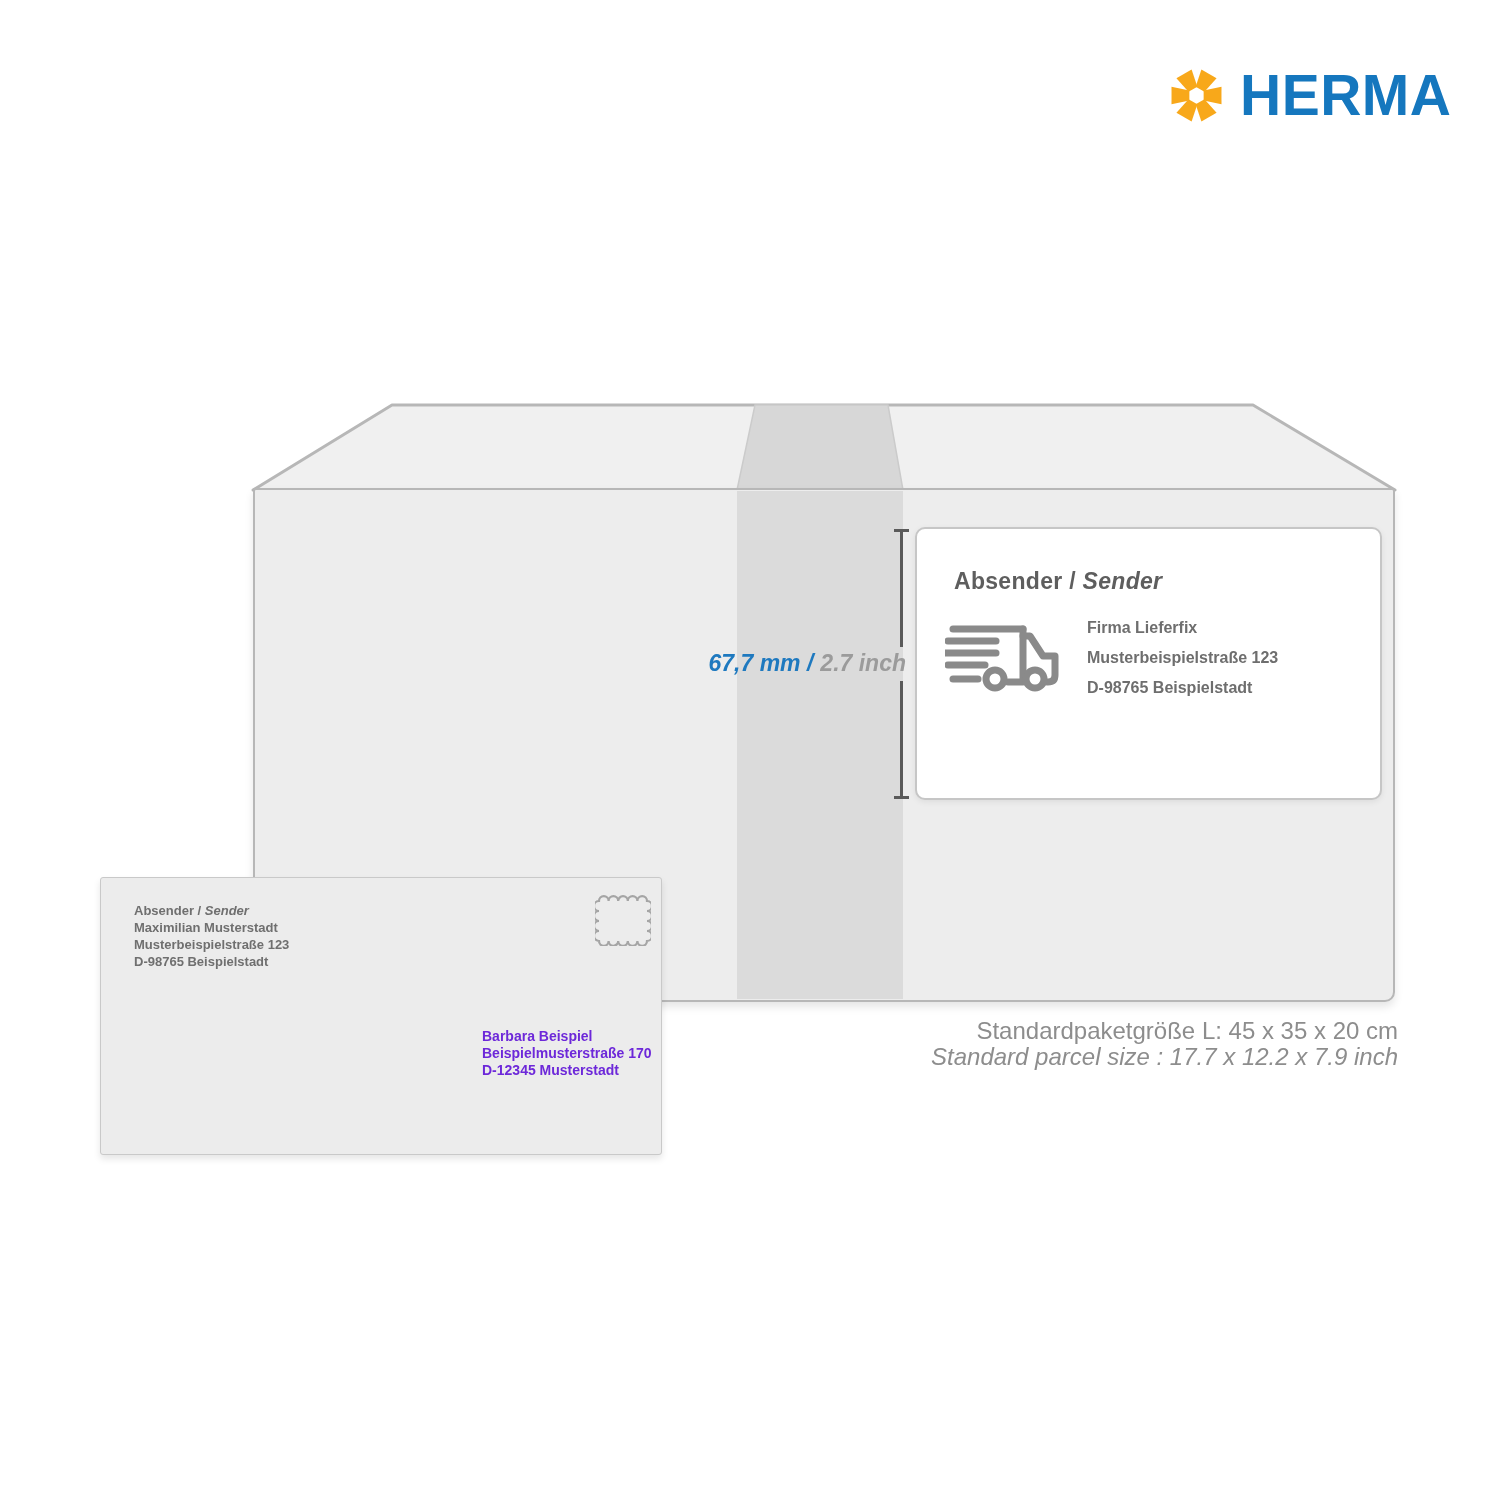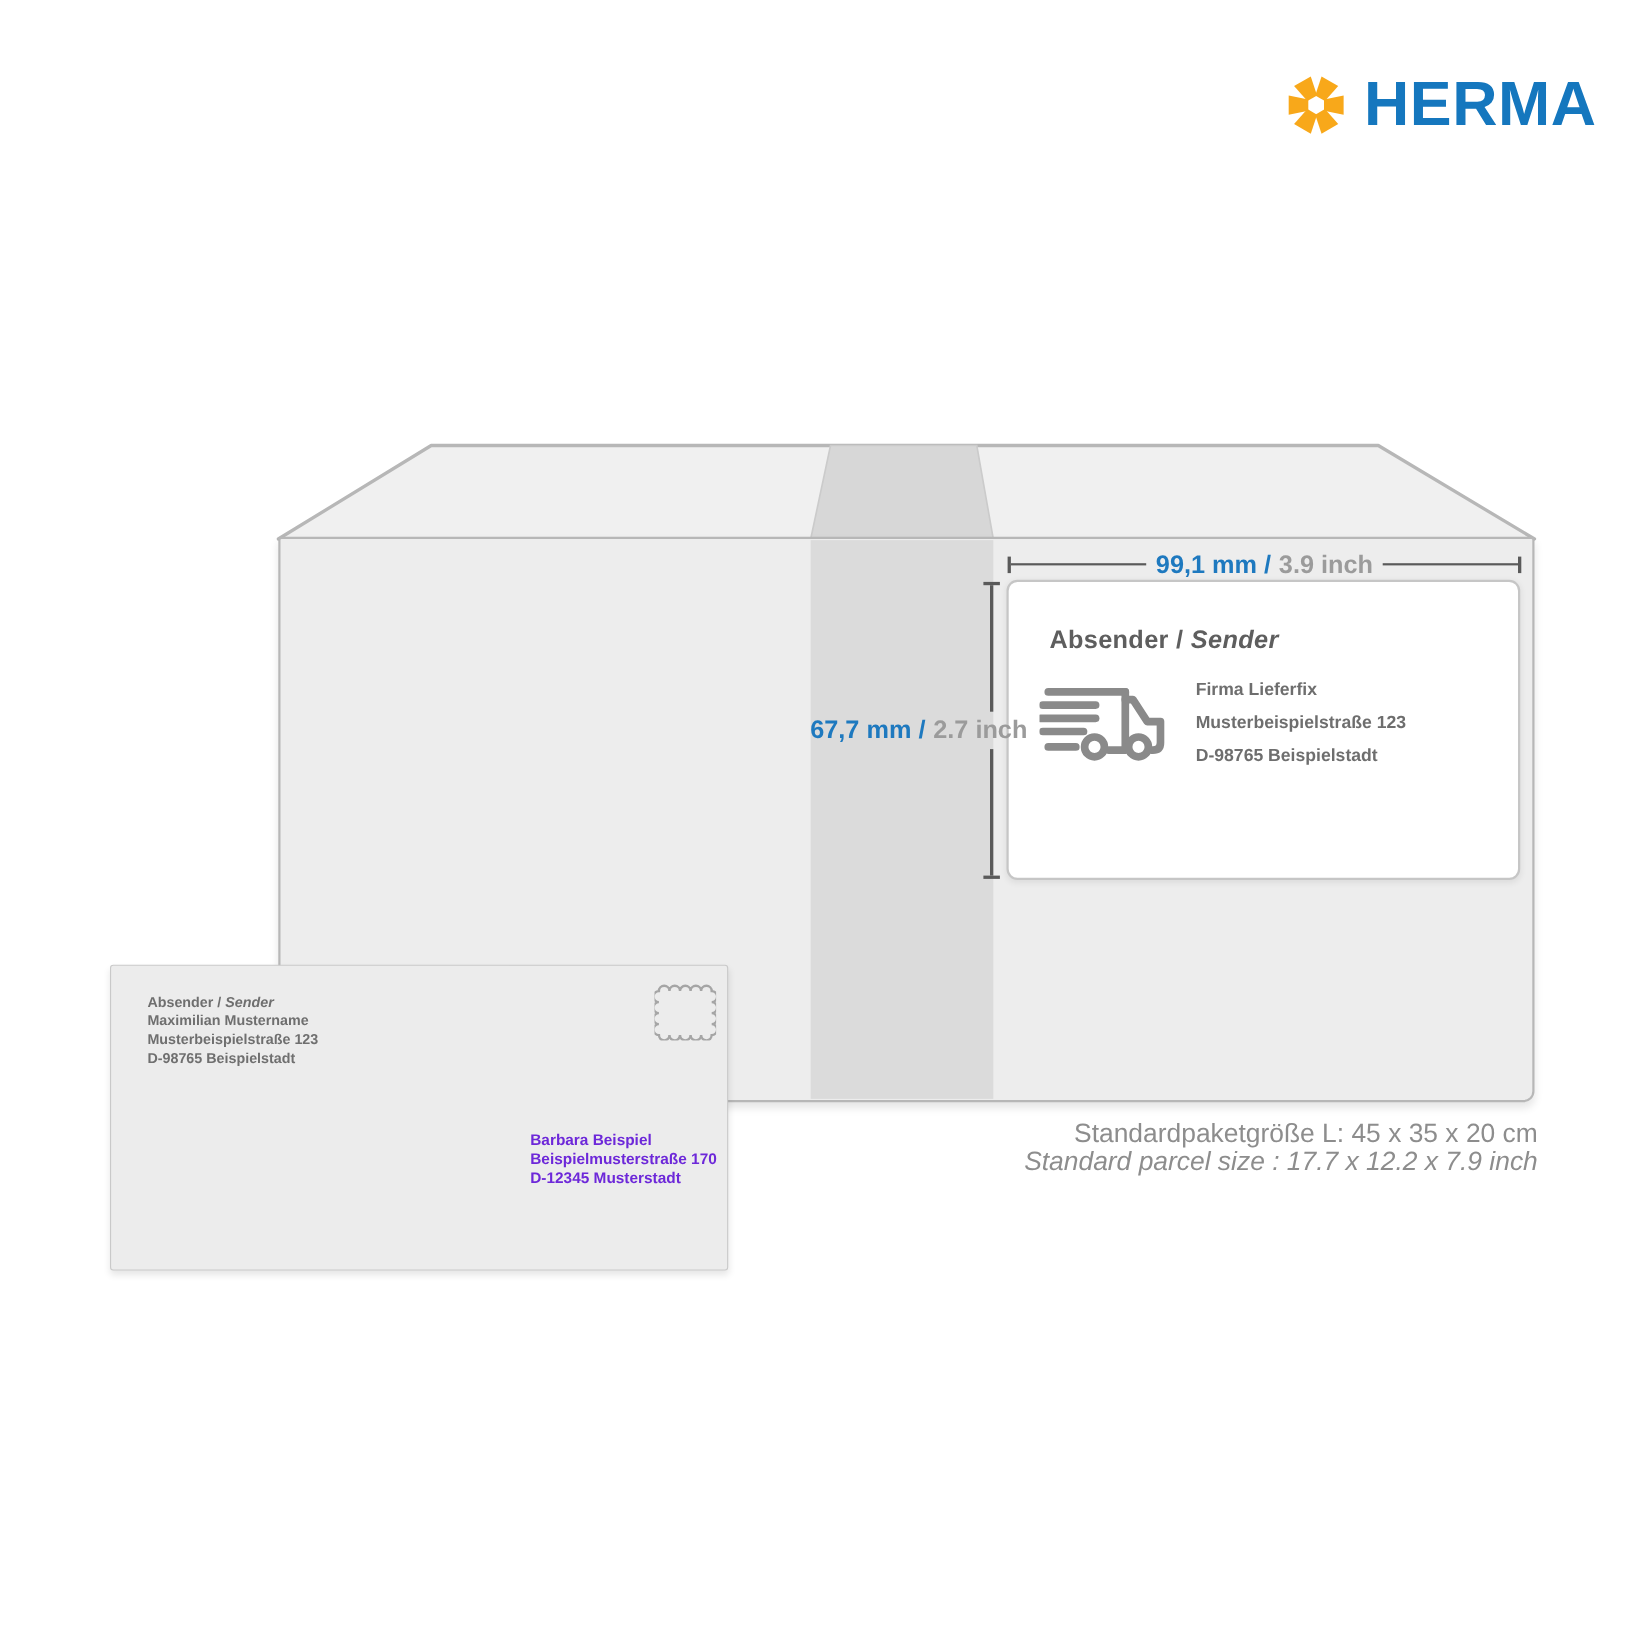--- a/index.html
+++ b/index.html
@@ -74,22 +74,22 @@
   .dim-imperial { color: #9B9B9B; margin-left: 7px; }
 
   .dim-v {
     left: 894px; top: 529px; width: 15px; height: 270px;
     display: flex; flex-direction: column; align-items: center;
   }
   .dim-cap-h { height: 3px; width: 15px; background: #5A5A5A; flex: 0 0 auto; }
   .dim-line-v { width: 2.5px; background: #5A5A5A; flex: 1 1 auto; }
   .dim-v-spacer { height: 34px; flex: 0 0 auto; }
   .dim-v-text {
-    left: 668px; top: 648px; width: 266px;
-    text-align: right; padding: 0;
+    left: 640px; top: 648px; width: 266px;
+    text-align: right; padding: 0; font-style: italic;
   }
 
   
   .envelope {
     left: 100px; top: 877px; width: 562px; height: 278px;
     background: #ECECEC;
     border: 1.5px solid #C9C9C9;
     border-radius: 3px;
     box-shadow: 0 4px 7px rgba(0,0,0,0.10);
   }
@@ -134,21 +134,21 @@
     <polygon points="13,97 152,12 1013,12 1155,97" fill="#F0F0F0" stroke="#B7B7B7" stroke-width="3" stroke-linejoin="round"></polygon>
     <polygon points="515,12 648,12 663,97 497,97" fill="#D7D7D7" stroke="#CBCBCB" stroke-width="1.5"></polygon>
   </svg>
 
   <div class="abs box-front"></div>
   <div class="abs box-band"></div>
 
   <div class="abs envelope">
     <div class="env-sender">
       <div><span>Absender / </span><span class="it">Sender</span></div>
-      <div>Maximilian Mustername</div>
+      <div>Maximilian Musterstadt</div>
       <div>Musterbeispielstraße 123</div>
       <div>D-98765 Beispielstadt</div>
     </div>
     <svg class="stamp-svg" viewBox="0 0 56 54">
       <path fill="none" stroke="#A5A5A5" stroke-width="2.2" d="
         M4 9
         a4.8 4.8 0 0 1 9.6 0 a4.8 4.8 0 0 1 9.6 0 a4.8 4.8 0 0 1 9.6 0 a4.8 4.8 0 0 1 9.6 0 a4.8 4.8 0 0 1 9.6 0
         a5 5 0 0 1 0 10 a5 5 0 0 1 0 10 a5 5 0 0 1 0 10 a5 5 0 0 1 0 10
         a4.8 4.8 0 0 1 -9.6 0 a4.8 4.8 0 0 1 -9.6 0 a4.8 4.8 0 0 1 -9.6 0 a4.8 4.8 0 0 1 -9.6 0 a4.8 4.8 0 0 1 -9.6 0
         a5 5 0 0 1 0 -10 a5 5 0 0 1 0 -10 a5 5 0 0 1 0 -10 a5 5 0 0 1 0 -10 Z"></path>
@@ -177,27 +177,20 @@
         <circle cx="90" cy="60" r="9"></circle>
       </g>
     </svg>
     <div class="label-address">
       <div>Firma Lieferfix</div>
       <div>Musterbeispielstraße 123</div>
       <div>D-98765 Beispielstadt</div>
     </div>
   </div>
 
-  <div class="abs dim-h">
-    <div class="dim-cap-v"></div>
-    <div class="dim-line-h"></div>
-    <div class="dim-text"><span class="dim-metric">99,1 mm /</span><span class="dim-imperial">3.9 inch</span></div>
-    <div class="dim-line-h"></div>
-    <div class="dim-cap-v"></div>
-  </div>
 
   <div class="abs dim-v">
     <div class="dim-cap-h"></div>
     <div class="dim-line-v"></div>
     <div class="dim-v-spacer"></div>
     <div class="dim-line-v"></div>
     <div class="dim-cap-h"></div>
   </div>
   <div class="abs dim-text dim-v-text"><span class="dim-metric">67,7 mm /</span><span class="dim-imperial">2.7 inch</span></div>
 

